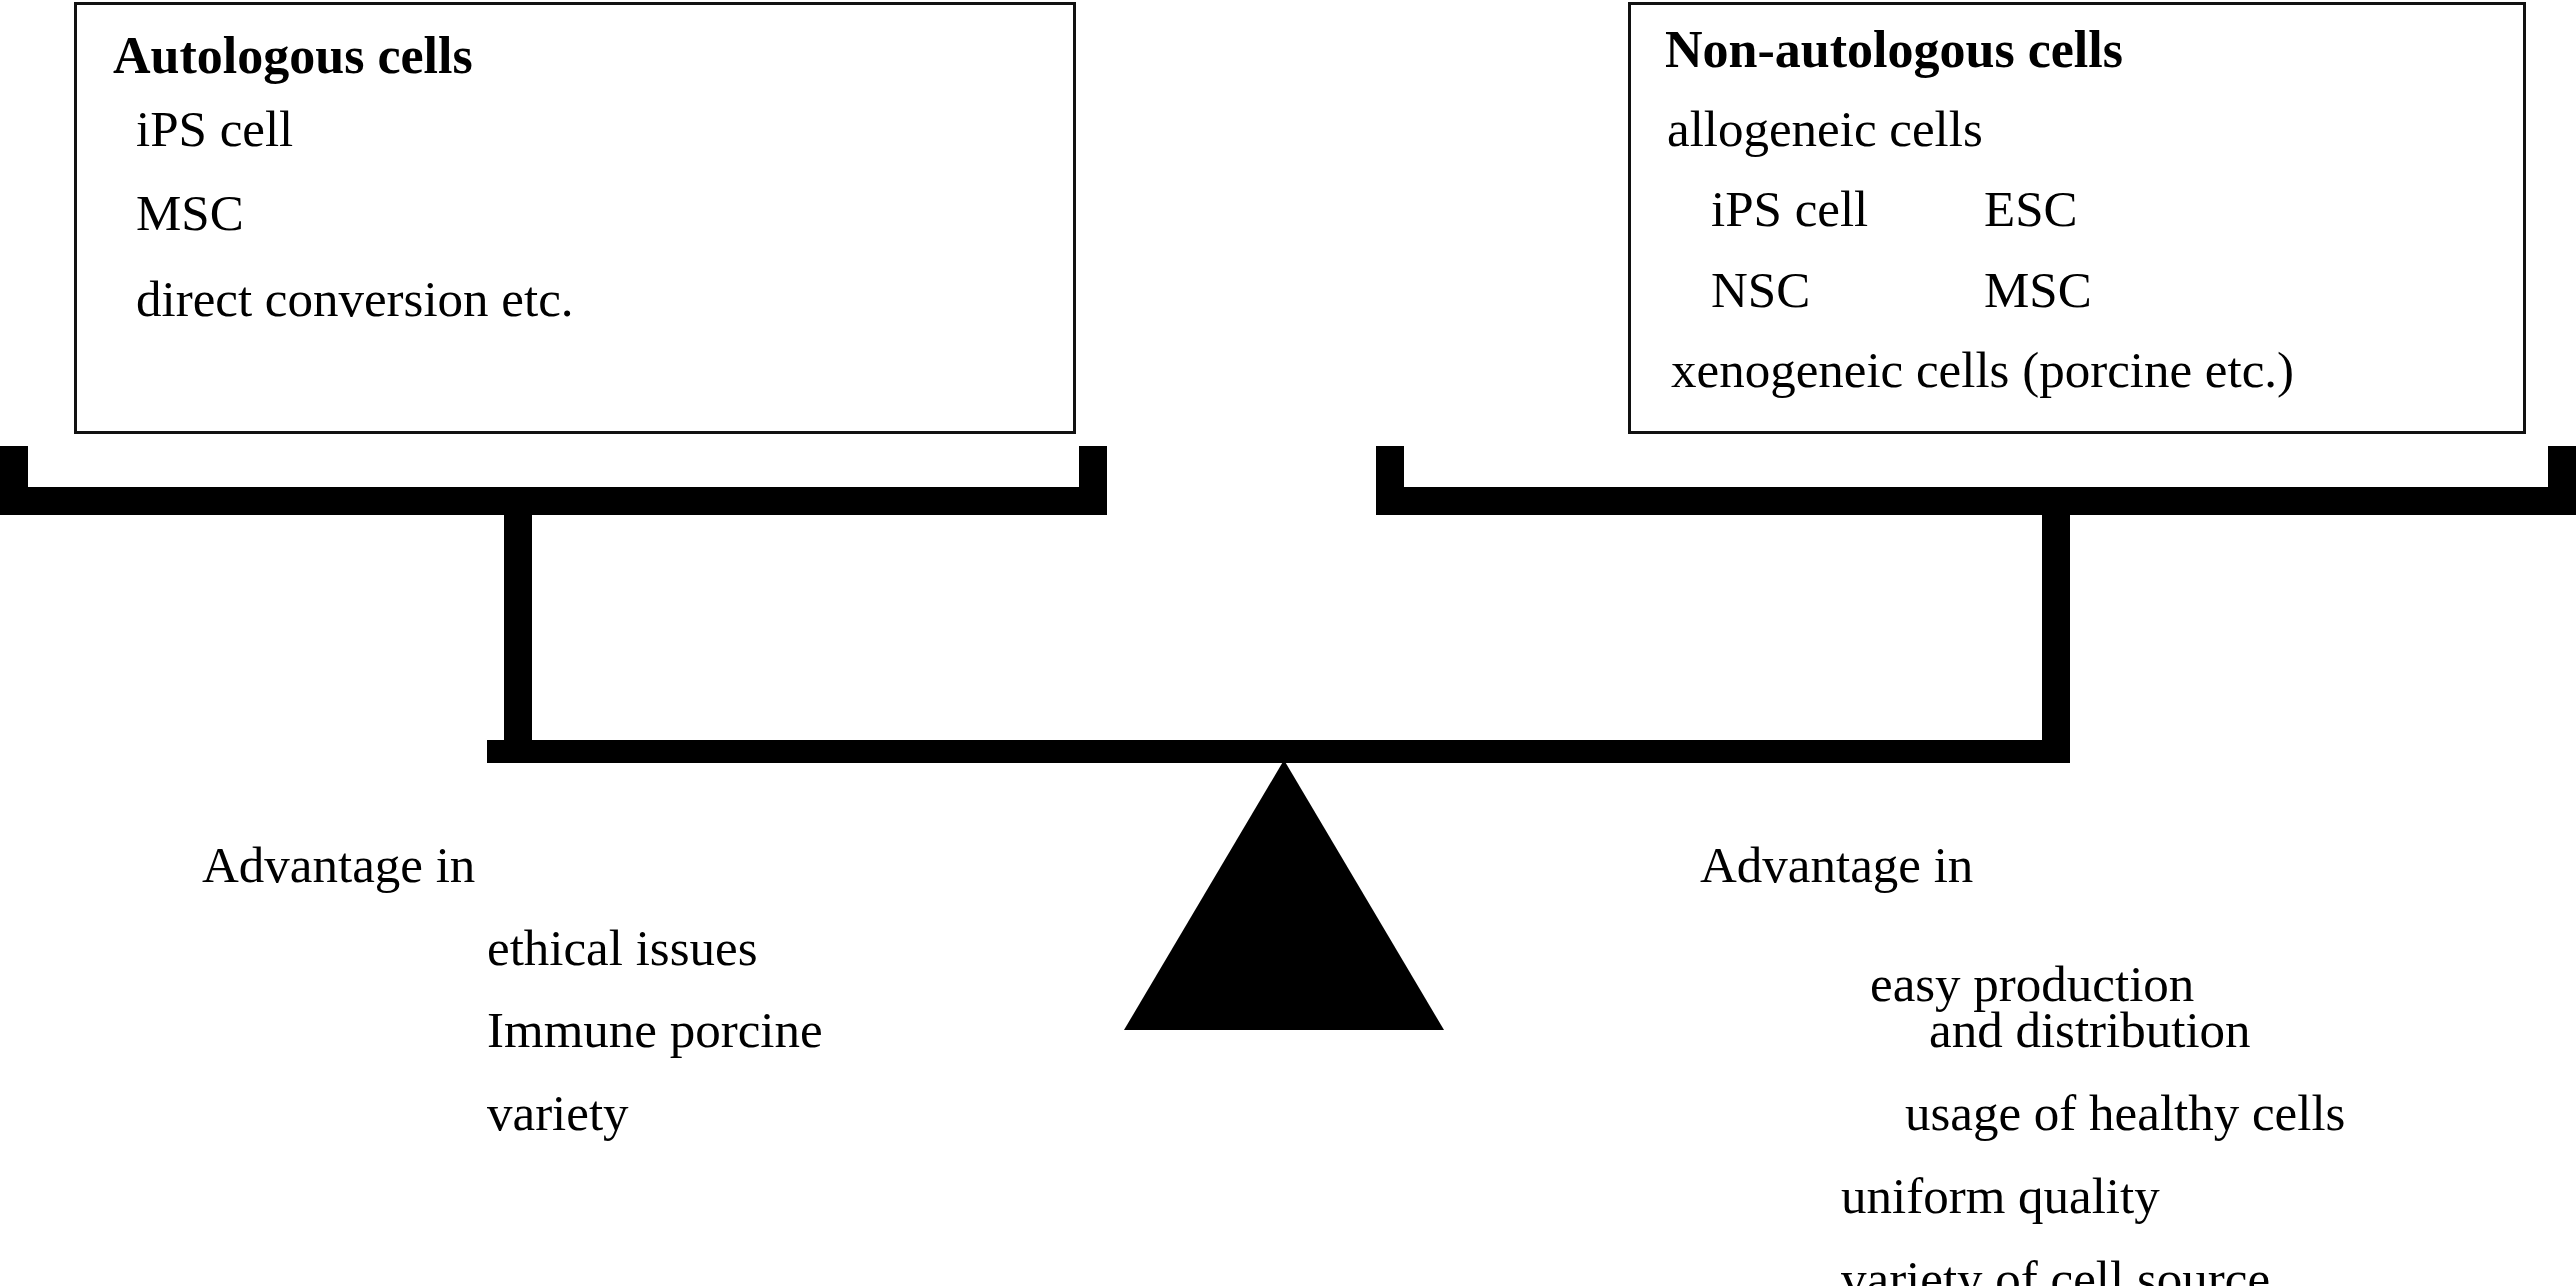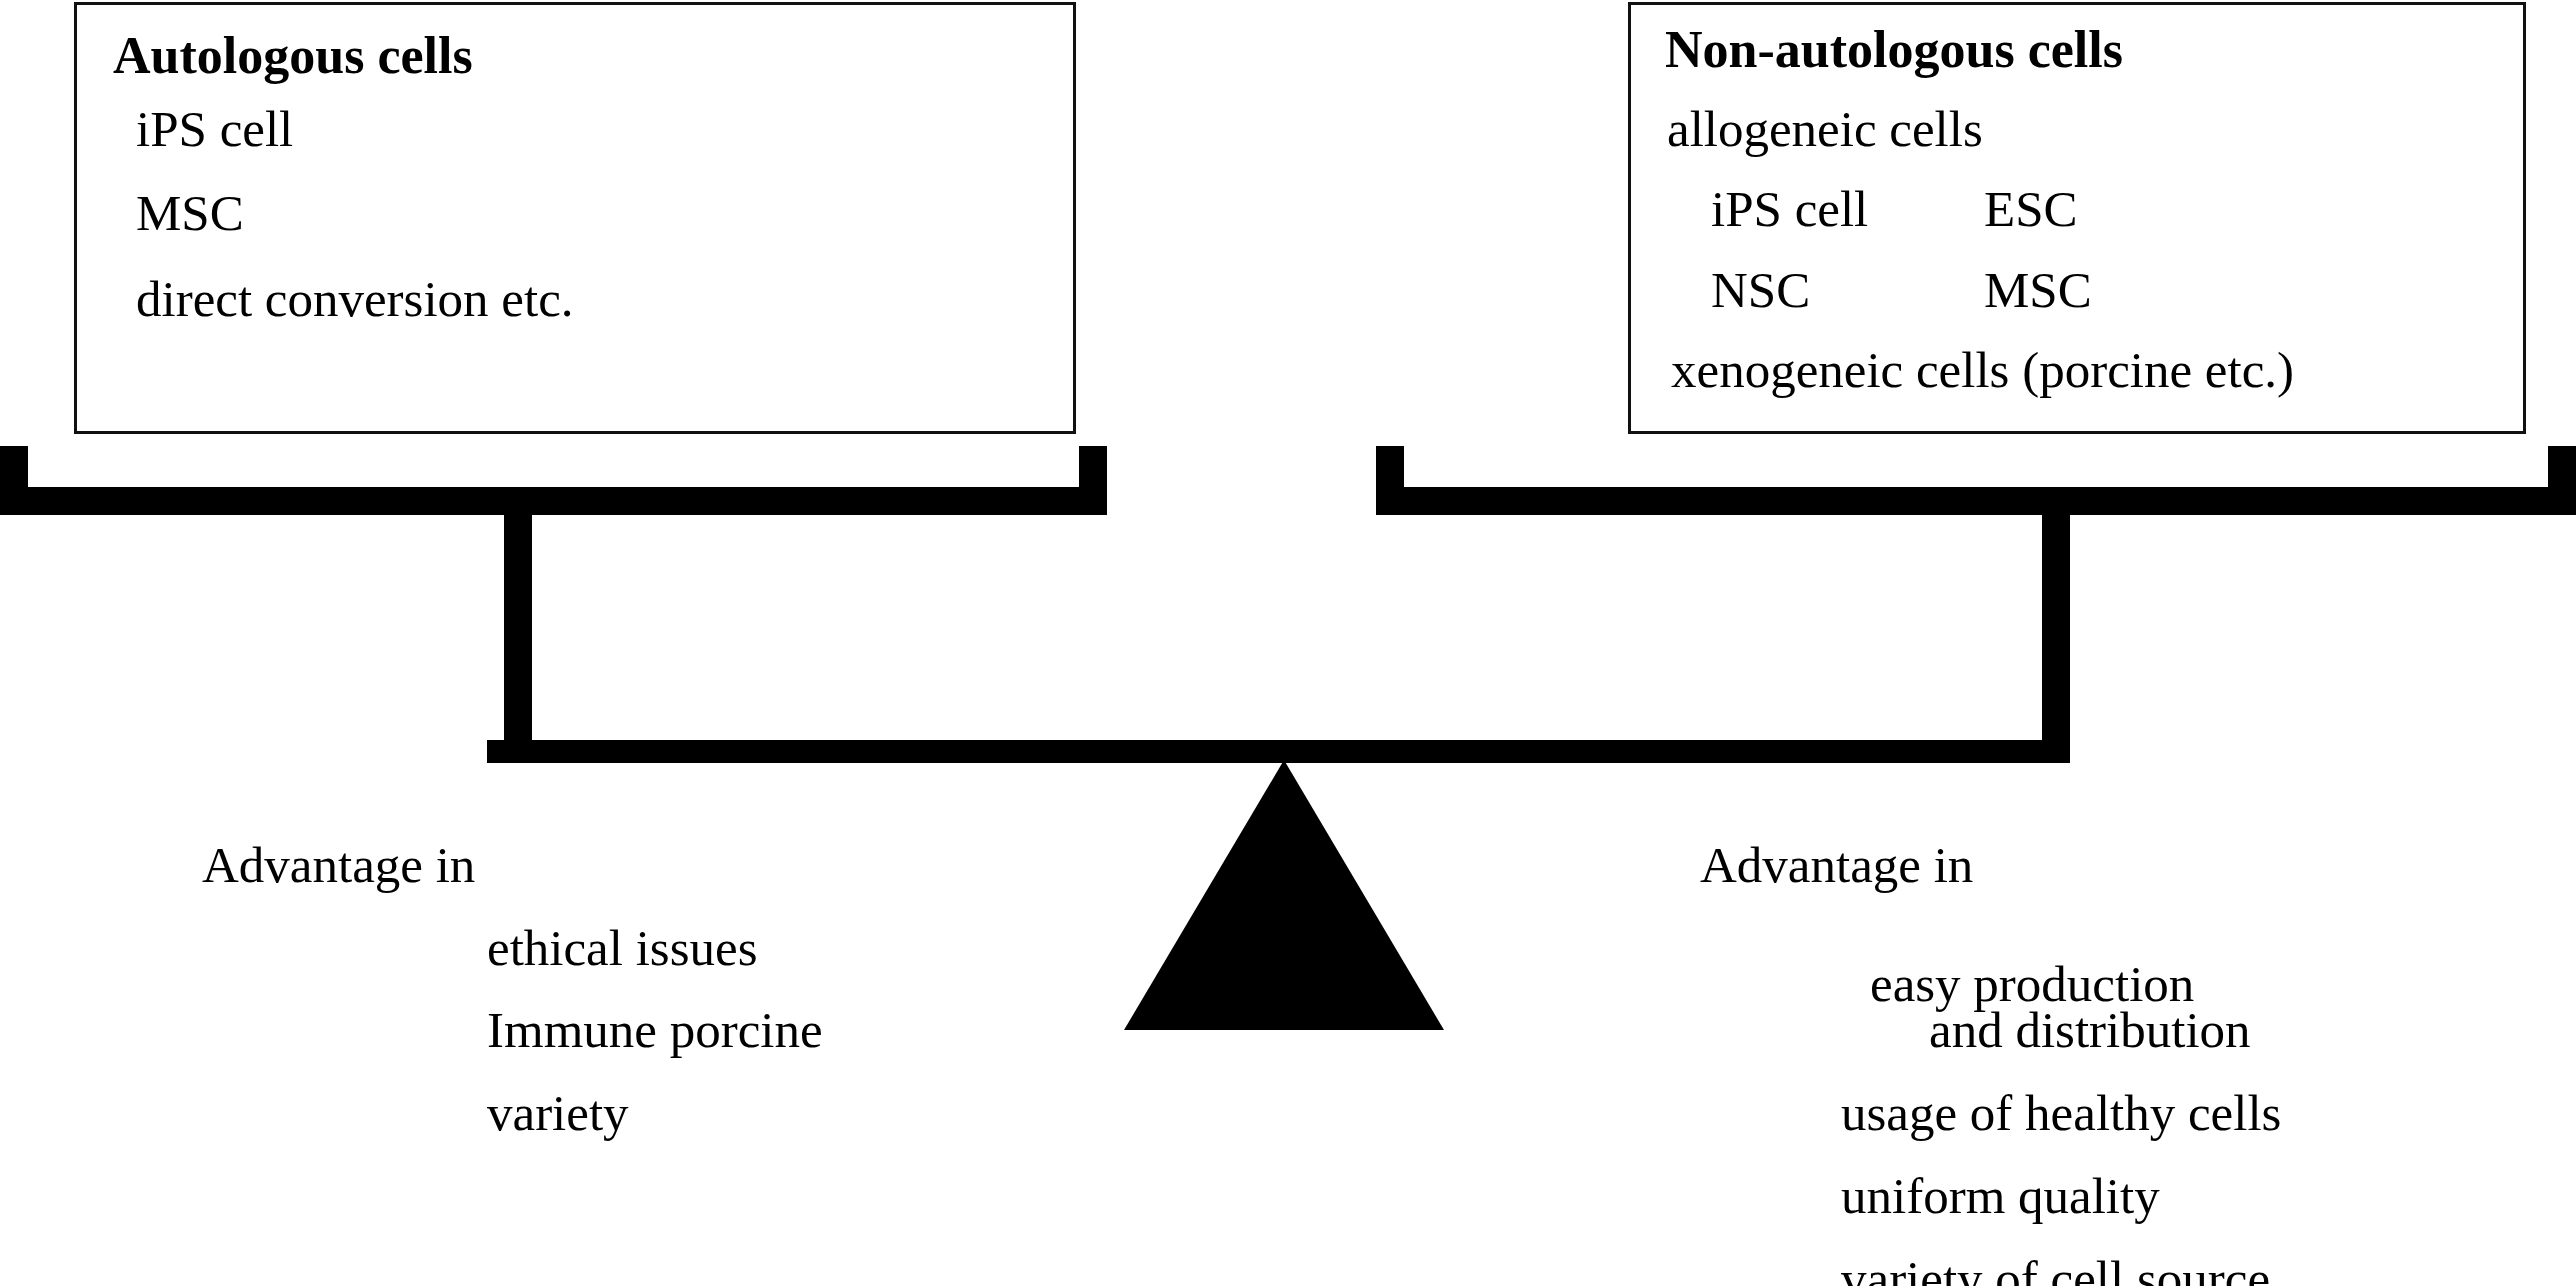--- a/index.html
+++ b/index.html
@@ -101,21 +101,21 @@
   }
   
   #al-0 { left: 202px; top: 840px; }
   #al-1 { left: 487px; top: 923px; }
   #al-2 { left: 487px; top: 1005px; }
   #al-3 { left: 487px; top: 1088px; }
   
   #ar-0 { left: 1700px; top: 840px; }
   #ar-1 { left: 1841px; top: 959px; margin-left: 29px; }
   #ar-2 { left: 1929px; top: 1005px; text-align: right; }
-  #ar-3 { left: 1841px; top: 1088px; }
+  #ar-3 { left: 1905px; top: 1088px; }
   #ar-4 { left: 1841px; top: 1171px; }
   #ar-5 { left: 1841px; top: 1254px; }
 </style>
 </head>
 <body>
 
 <div id="stage">
 
   <div class="cellbox" id="box-left">
     <div class="box-title">Autologous cells</div>

